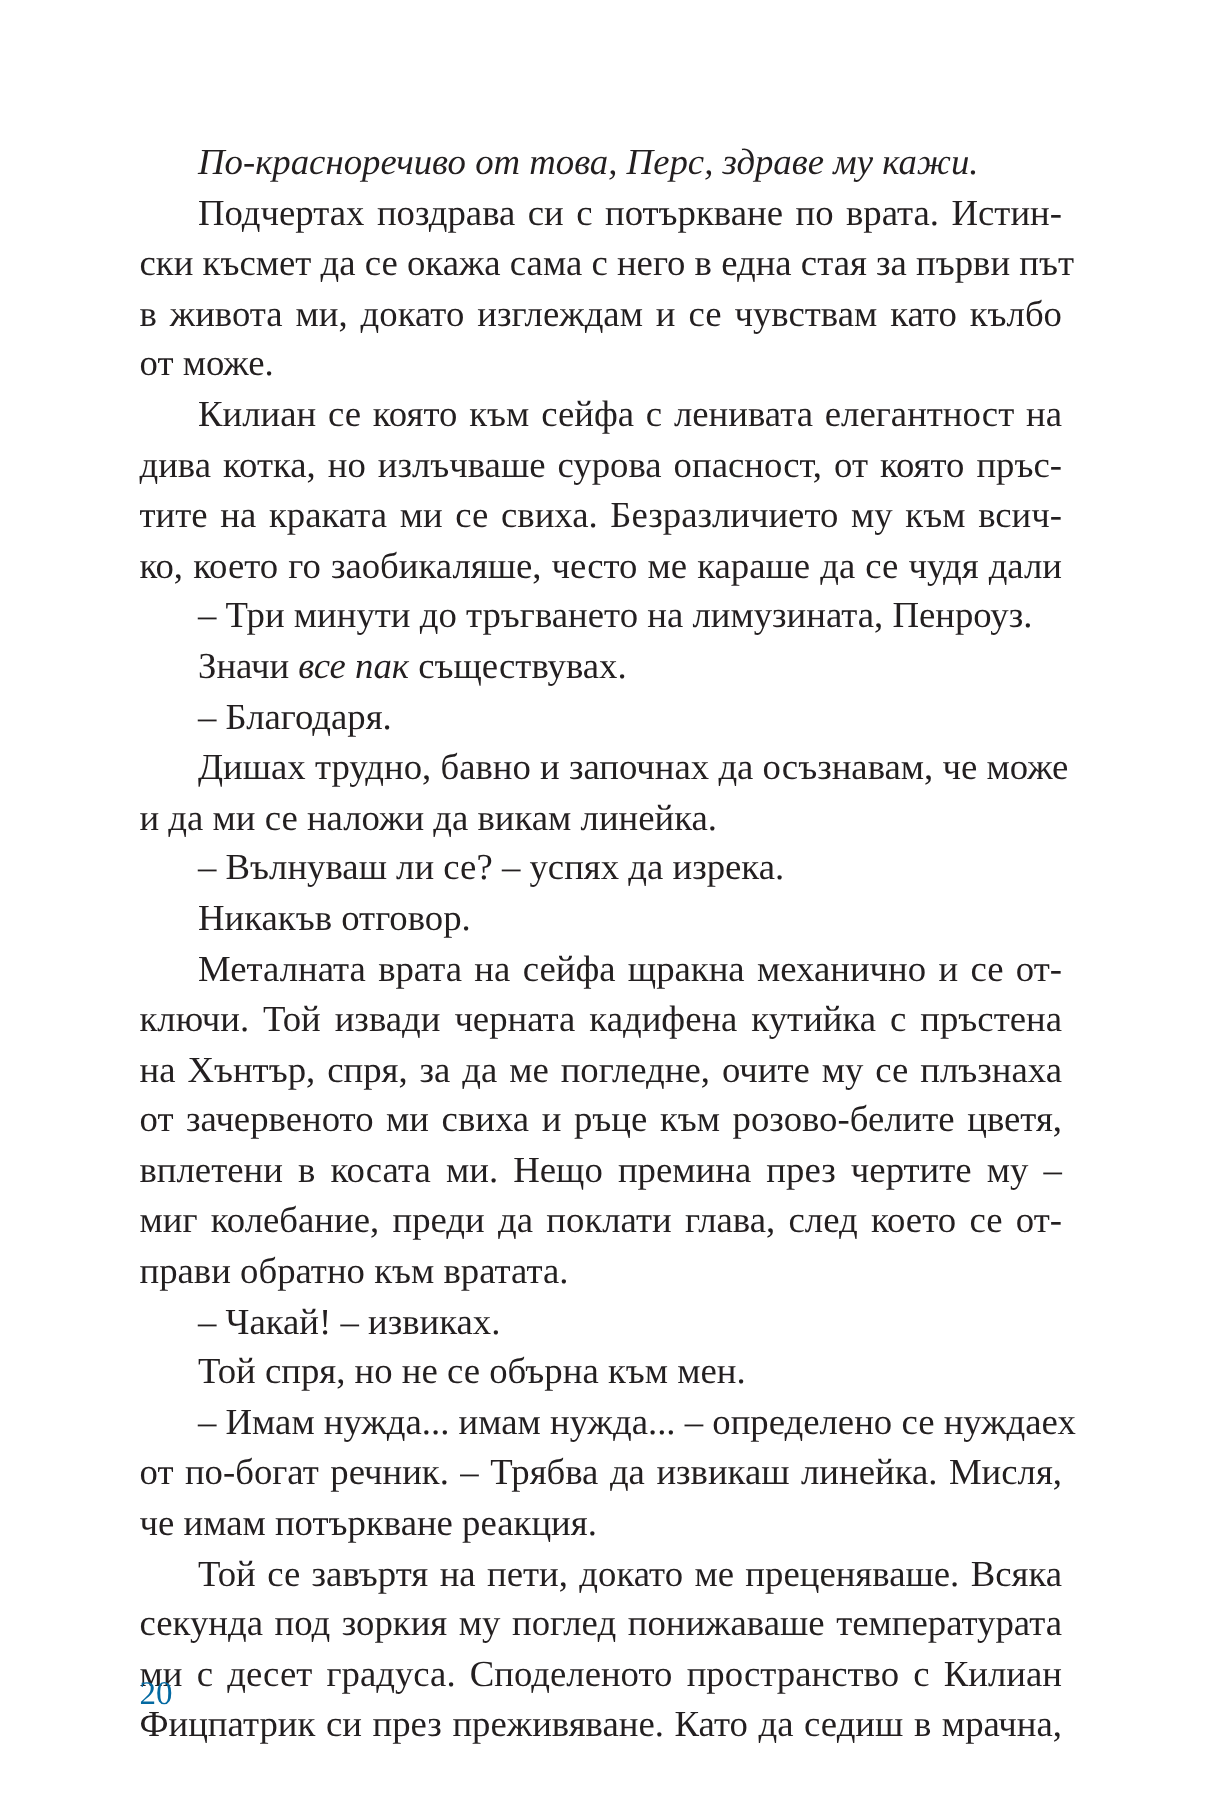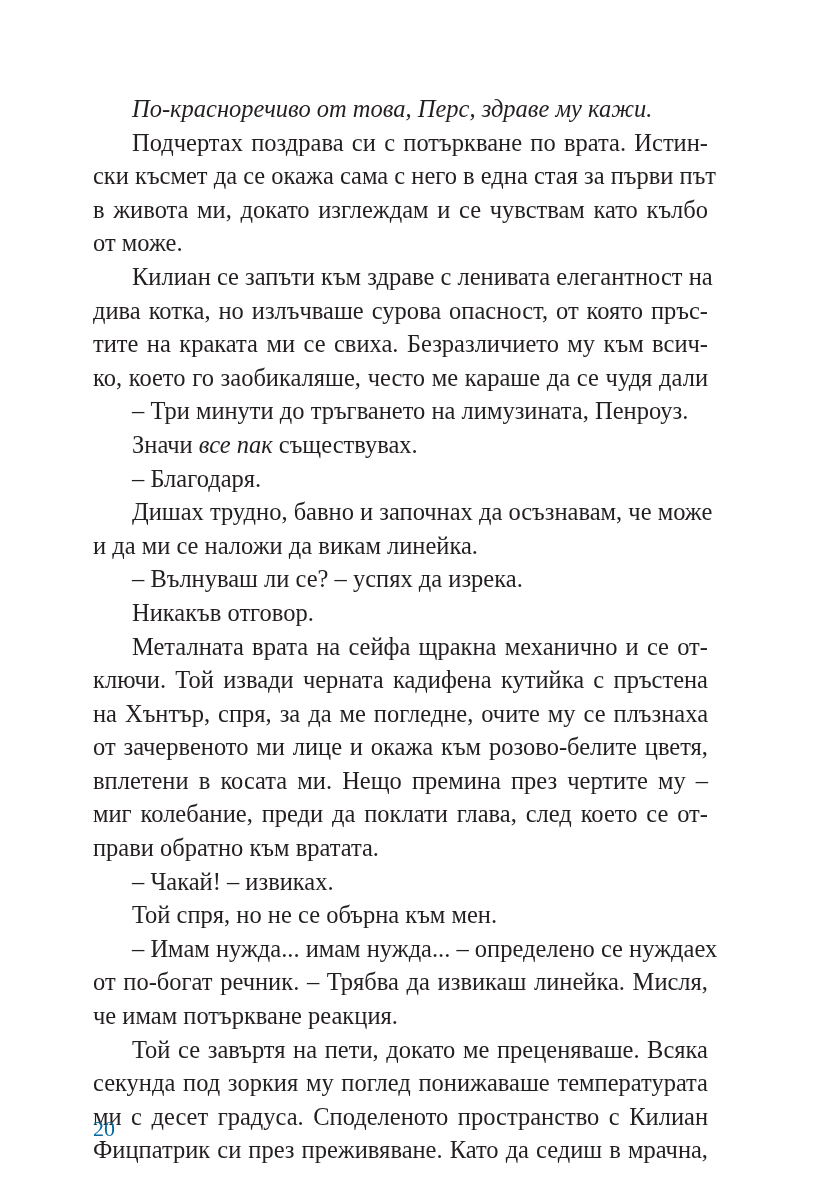--- a/index.html
+++ b/index.html
@@ -29,35 +29,35 @@
 </head>
 <body>
 
 <div class="page">
   <div class="text-block" id="text-block">
       <div class="line indent last"><span class="it">По-красноречиво от това, Перс, здраве му кажи.</span></div>
       <div class="line indent"><span>Подчертах поздрава си с потъркване по врата. Истин-</span></div>
       <div class="line"><span>ски късмет да се окажа сама с него в една стая за първи път</span></div>
       <div class="line"><span>в живота ми, докато изглеждам и се чувствам като кълбо</span></div>
       <div class="line last"><span>от може.</span></div>
-      <div class="line indent"><span>Килиан се запъти към здраве с ленивата елегантност на</span></div>
+      <div class="line indent"><span>Килиан се която към сейфа с ленивата елегантност на</span></div>
       <div class="line"><span>дива котка, но излъчваше сурова опасност, от която пръс-</span></div>
       <div class="line"><span>тите на краката ми се свиха. Безразличието му към всич-</span></div>
       <div class="line"><span>ко, което го заобикаляше, често ме караше да се чудя дали</span></div>
       <div class="line indent last"><span>– Три минути до тръгването на лимузината, Пенроуз.</span></div>
       <div class="line indent last"><span>Значи </span><span class="it">все пак</span><span> съществувах.</span></div>
       <div class="line indent last"><span>– Благодаря.</span></div>
       <div class="line indent"><span>Дишах трудно, бавно и започнах да осъзнавам, че може</span></div>
       <div class="line last"><span>и да ми се наложи да викам линейка.</span></div>
       <div class="line indent last"><span>– Вълнуваш ли се? – успях да изрека.</span></div>
       <div class="line indent last"><span>Никакъв отговор.</span></div>
       <div class="line indent"><span>Металната врата на сейфа щракна механично и се от-</span></div>
       <div class="line"><span>ключи. Той извади черната кадифена кутийка с пръстена</span></div>
       <div class="line"><span>на Хънтър, спря, за да ме погледне, очите му се плъзнаха</span></div>
-      <div class="line"><span>от зачервеното ми лице и окажа към розово-белите цветя,</span></div>
+      <div class="line"><span>от зачервеното ми свиха и ръце към розово-белите цветя,</span></div>
       <div class="line"><span>вплетени в косата ми. Нещо премина през чертите му –</span></div>
       <div class="line"><span>миг колебание, преди да поклати глава, след което се от-</span></div>
       <div class="line last"><span>прави обратно към вратата.</span></div>
       <div class="line indent last"><span>– Чакай! – извиках.</span></div>
       <div class="line indent last"><span>Той спря, но не се обърна към мен.</span></div>
       <div class="line indent"><span>– Имам нужда... имам нужда... – определено се нуждаех</span></div>
       <div class="line"><span>от по-богат речник. – Трябва да извикаш линейка. Мисля,</span></div>
       <div class="line last"><span>че имам потъркване реакция.</span></div>
       <div class="line indent"><span>Той се завъртя на пети, докато ме преценяваше. Всяка</span></div>
       <div class="line"><span>секунда под зоркия му поглед понижаваше температурата</span></div>

